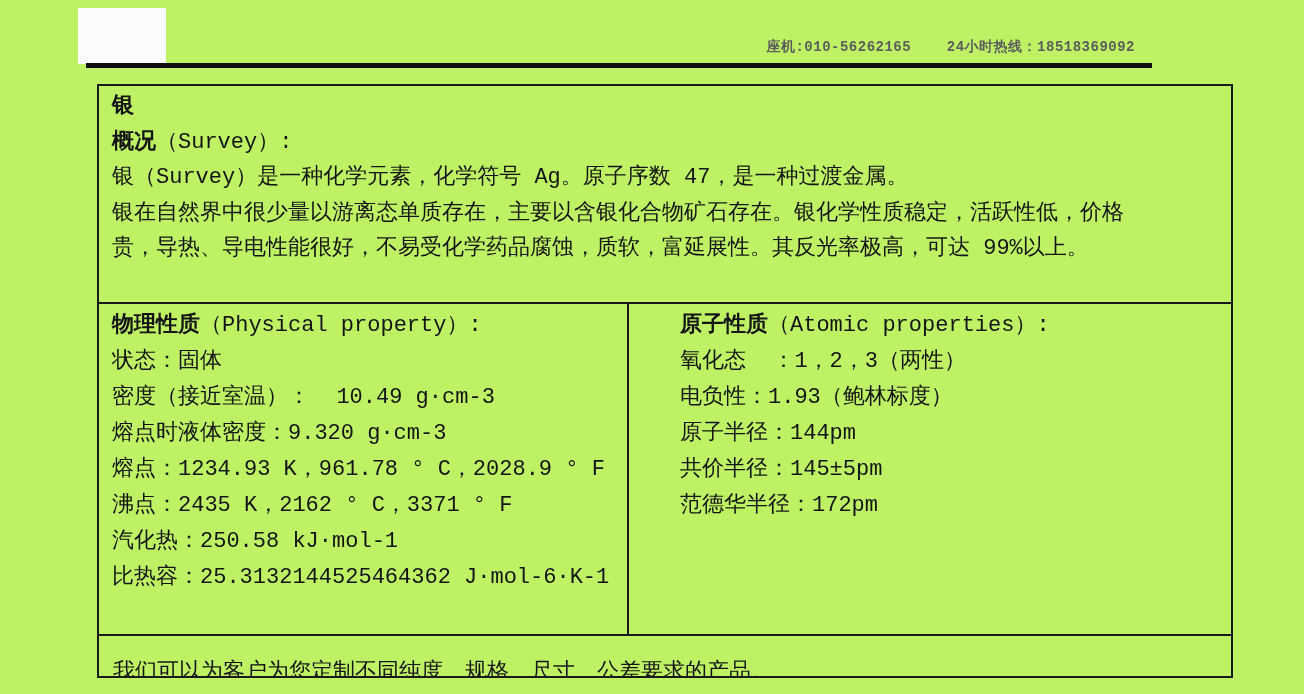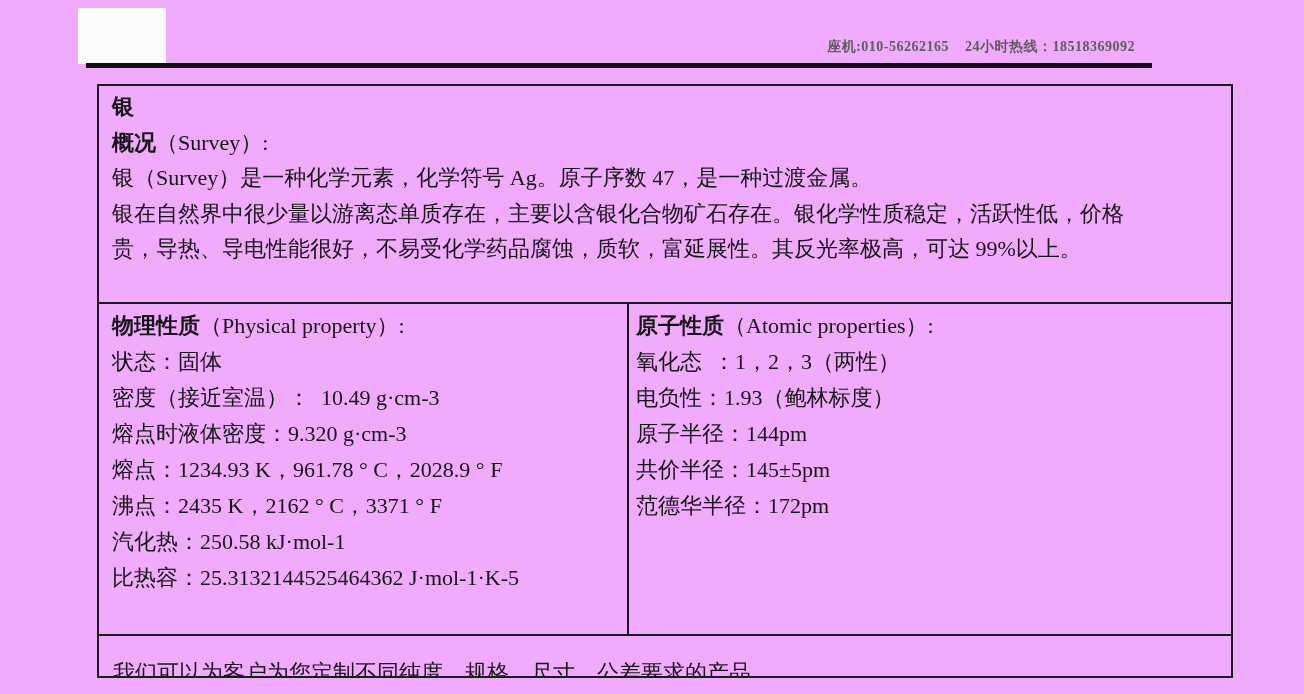--- a/index.html
+++ b/index.html
@@ -1,36 +1,36 @@
 <!DOCTYPE html>
 <html><head>
 <meta charset="utf-8">
 <style>
   html,body { margin:0; padding:0; background:#ffffff; }
   body { width:1304px; height:694px; font-family:"Liberation Serif","DejaVu Serif",serif; color:#141414; }
-  .page { position:relative; width:1304px; height:694px; overflow:hidden; background:#f0abfc; }
+  .page { position:relative; width:1304px; height:694px; overflow:hidden; background:#bef264;font-family:Liberation Mono, monospace; }
 
   .logo-ph { position:absolute; left:78px; top:8px; width:88px; height:56px; background:#fbfbfb; }
 
   .contact { position:absolute; top:38px; right:169px; font-size:14px; font-weight:bold;
              color:#5d5d5d; white-space:pre; letter-spacing:0.5px; }
 
   .top-rule { position:absolute; left:86px; top:63px; width:1066px; height:5px; background:#0e0e0e; }
 
   .doc-table { position:absolute; left:97px; top:84px; width:1136px; height:594px;
                border:2px solid #1a1a1a; box-sizing:border-box; font-size:22px; overflow:hidden; }
 
   .sec-intro { height:218px; box-sizing:border-box; padding:3px 14px 0 13px;
                border-bottom:2px solid #1a1a1a; overflow:hidden; }
   .sec-intro .line { line-height:35.5px; white-space:pre-wrap; }
 
   .sec-middle { display:flex; height:332px; box-sizing:border-box; border-bottom:2px solid #1a1a1a; }
   .col-left  { width:530px; box-sizing:border-box; border-right:2px solid #1a1a1a;
                padding:4px 16px 0 13px; overflow:hidden; }
-  .col-right { flex:1; padding:4px 8px 0 7px; overflow:hidden; }
+  .col-right { flex:1; padding:4px 8px 0 7px; overflow:hidden;margin-left:44px; }
   .sec-middle .line { line-height:36px; white-space:pre-wrap; }
 
   .sec-footer { height:44px; box-sizing:border-box; padding:16px 14px; line-height:42px;
                 white-space:pre-wrap; overflow:hidden; }
 
   .b { font-weight:bold; }
 </style>
 </head>
 <body>
 
@@ -57,21 +57,21 @@
       <div class="col-left">
         <div class="line"><span class="b">物理性质</span><span>（Physical property）:</span></div>
         <div>
 
         <div class="line">状态：固体</div>
             <div class="line">密度（接近室温）：  10.49 g·cm-3</div>
             <div class="line">熔点时液体密度：9.320 g·cm-3</div>
             <div class="line">熔点：1234.93 K，961.78 ° C，2028.9 ° F</div>
             <div class="line">沸点：2435 K，2162 ° C，3371 ° F</div>
             <div class="line">汽化热：250.58 kJ·mol-1</div>
-            <div class="line">比热容：25.3132144525464362 J·mol-1·K-5</div>
+            <div class="line">比热容：25.3132144525464362 J·mol-6·K-1</div>
           </div>
       </div>
 
       <div class="col-right">
         <div class="line"><span class="b">原子性质</span><span>（Atomic properties）:</span></div>
         <div>
 
         <div class="line">氧化态  ：1，2，3（两性）</div>
             <div class="line">电负性：1.93（鲍林标度）</div>
             <div class="line">原子半径：144pm</div>

